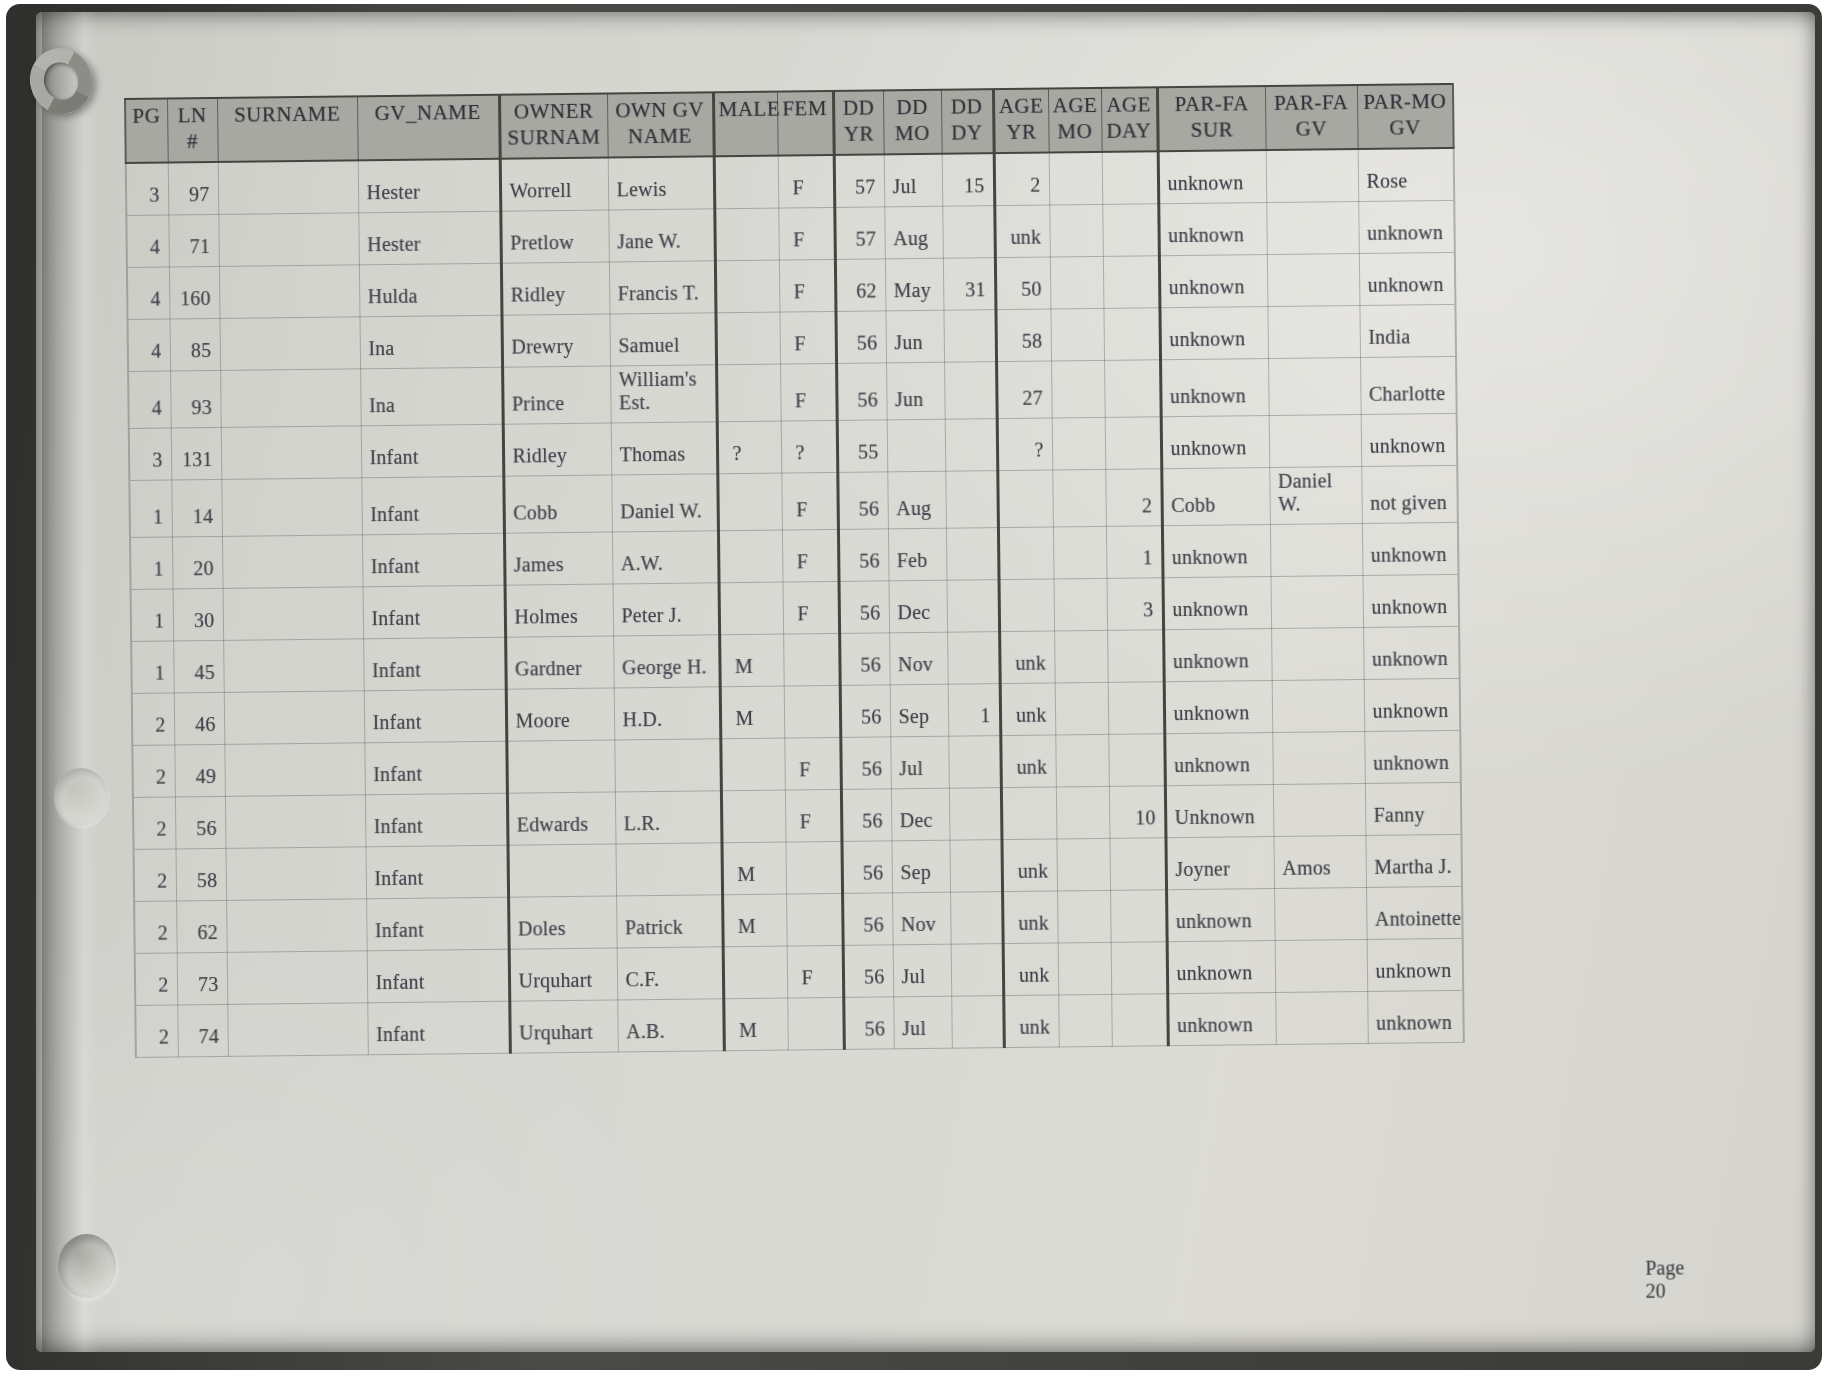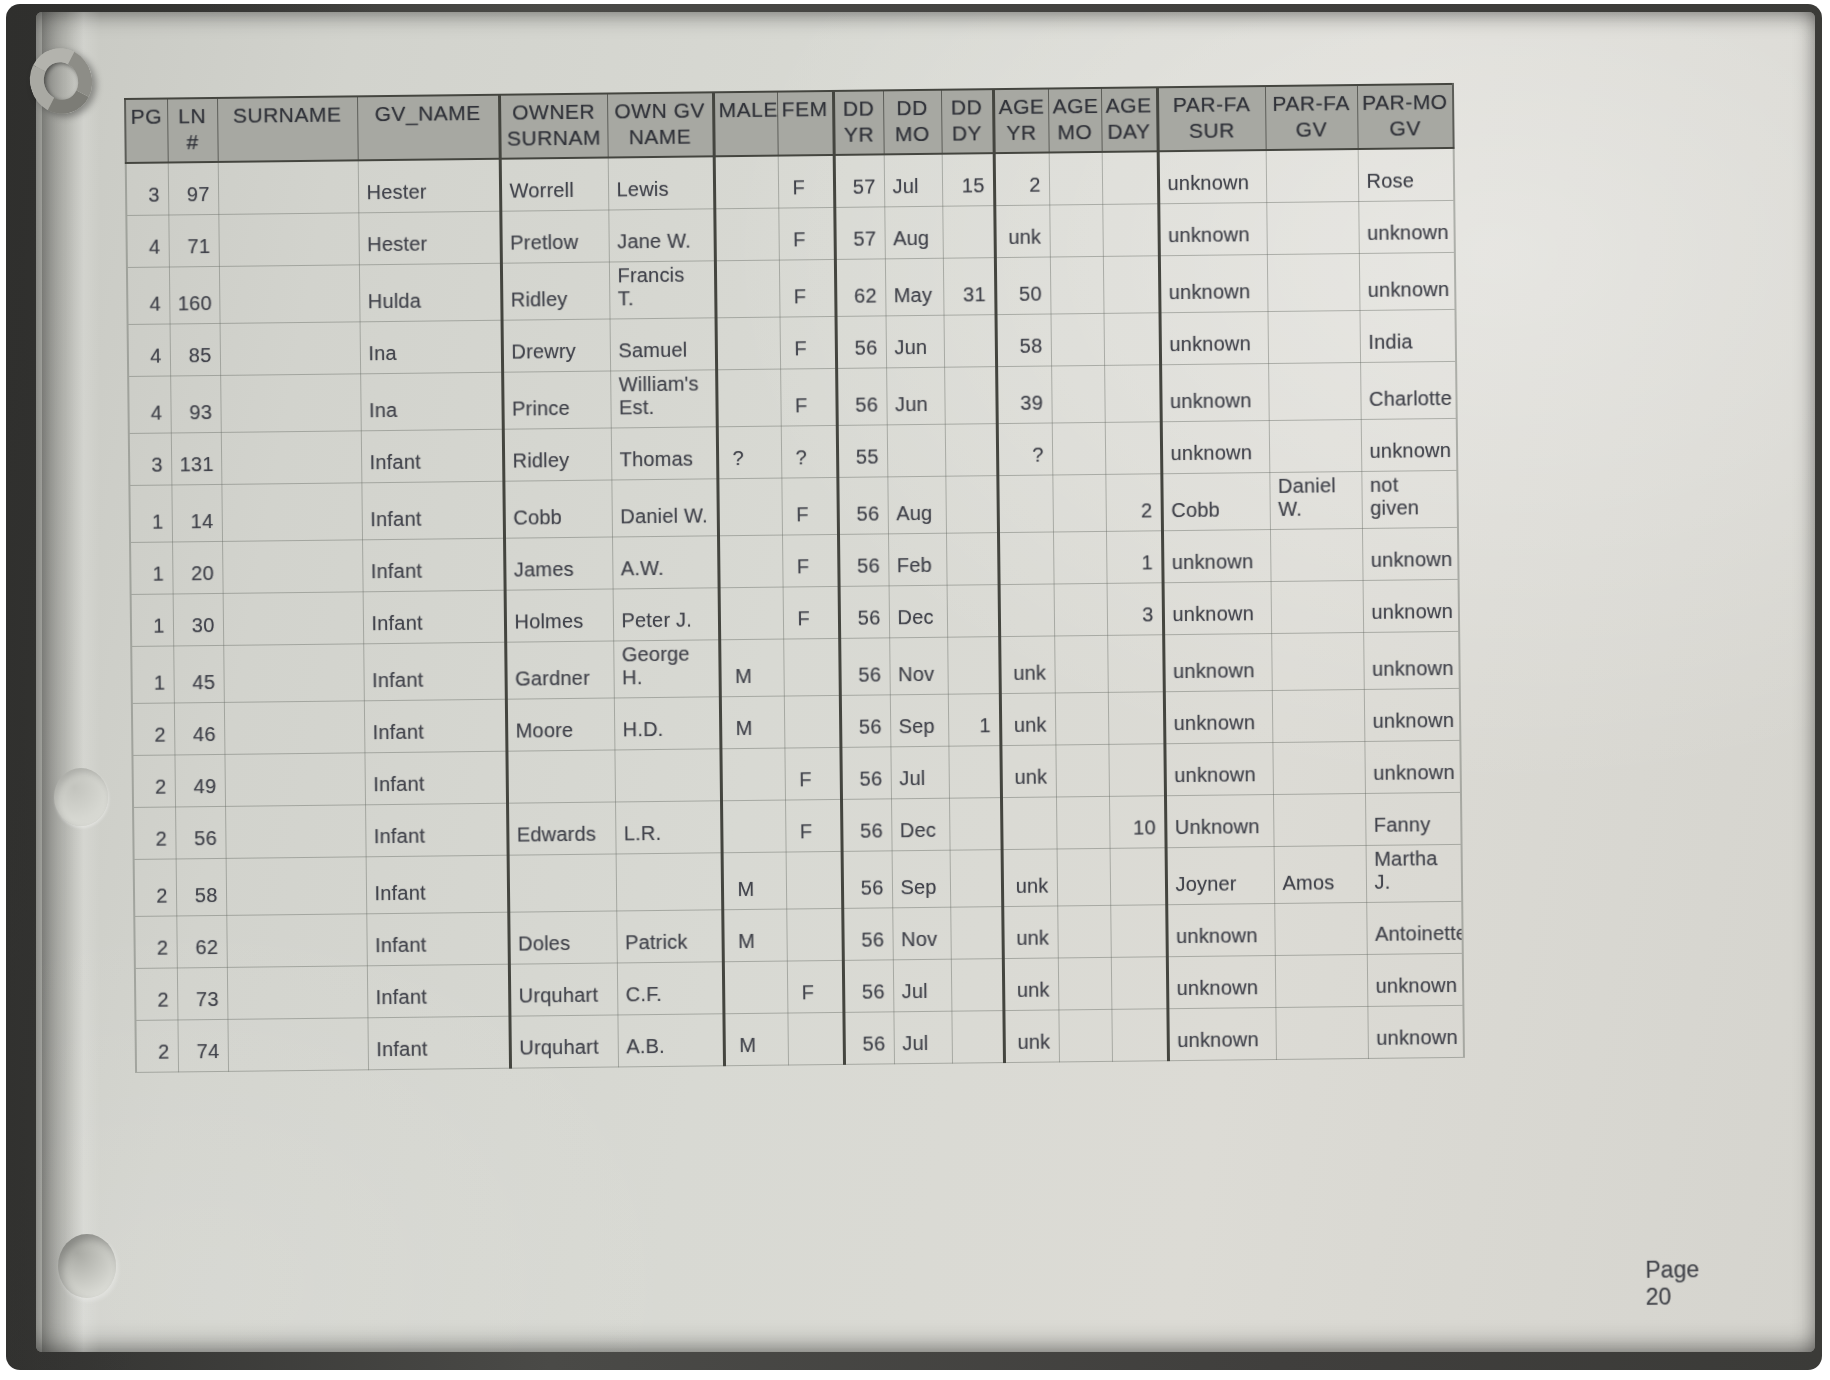--- a/index.html
+++ b/index.html
@@ -8,20 +8,21 @@
     background:#ffffff;
     font-family:"Liberation Sans", sans-serif;
   }
   
   .photo{
     position:absolute;left:6px;top:4px;right:8px;bottom:10px;
     background:linear-gradient(100deg,#2f2f2d 0%,#45454200 18%),
                linear-gradient(90deg,#333331 0%,#4a4a47 30%,#403f3d 70%,#3b3b38 100%);
     background-color:#3c3c3a;
     border-radius:14px;
+    font-family:Liberation Serif, serif;
   }
   
   .paper{
     position:absolute;left:30px;top:8px;right:7px;bottom:18px;
     border-radius:6px;
     background:
       radial-gradient(1300px 900px at 82% 18%, rgba(255,255,255,0.33), rgba(255,255,255,0) 60%),
       radial-gradient(900px 700px at 10% 95%, rgba(255,255,255,0.10), rgba(255,255,255,0) 55%),
       linear-gradient(100deg,#c8c9c3 0%,#d2d3cd 16%,#d8d9d3 42%,#dcdbd5 68%,#d5d4ce 100%);
     box-shadow:
@@ -92,21 +93,21 @@
   
   td:nth-child(1),td:nth-child(2),td:nth-child(9),td:nth-child(11),
   td:nth-child(12),td:nth-child(13),td:nth-child(14){text-align:right;}
   td:nth-child(7),td:nth-child(8){padding-left:14px;}
   
   th.g,td.g{border-left-width:3px;border-left-color:#44453f;}
   th:first-child,td:first-child{border-left-width:2px;}
   th:last-child,td:last-child{border-right-width:2px;}
   .page-footer{
     position:absolute;left:1508px;top:1176px;
-    font-size:23px;color:#43454b;
+    font-size:20px;color:#43454b;
     text-shadow:0 0 1px rgba(67,69,75,0.4);
   }
 </style>
 </head>
 <body>
 
 <div class="photo">
   <div class="paper">
     <div class="crease"></div>
 
@@ -234,21 +235,21 @@
               <td>93</td>
               <td></td>
               <td>Ina</td>
               <td class="g">Prince</td>
               <td>William's Est.</td>
               <td class="g"></td>
               <td>F</td>
               <td class="g">56</td>
               <td>Jun</td>
               <td></td>
-              <td class="g">39</td>
+              <td class="g">27</td>
               <td></td>
               <td></td>
               <td class="g">unknown</td>
               <td></td>
               <td>Charlotte</td>
             </tr>
             <tr>
               <td>3</td>
               <td>131</td>
               <td></td>

